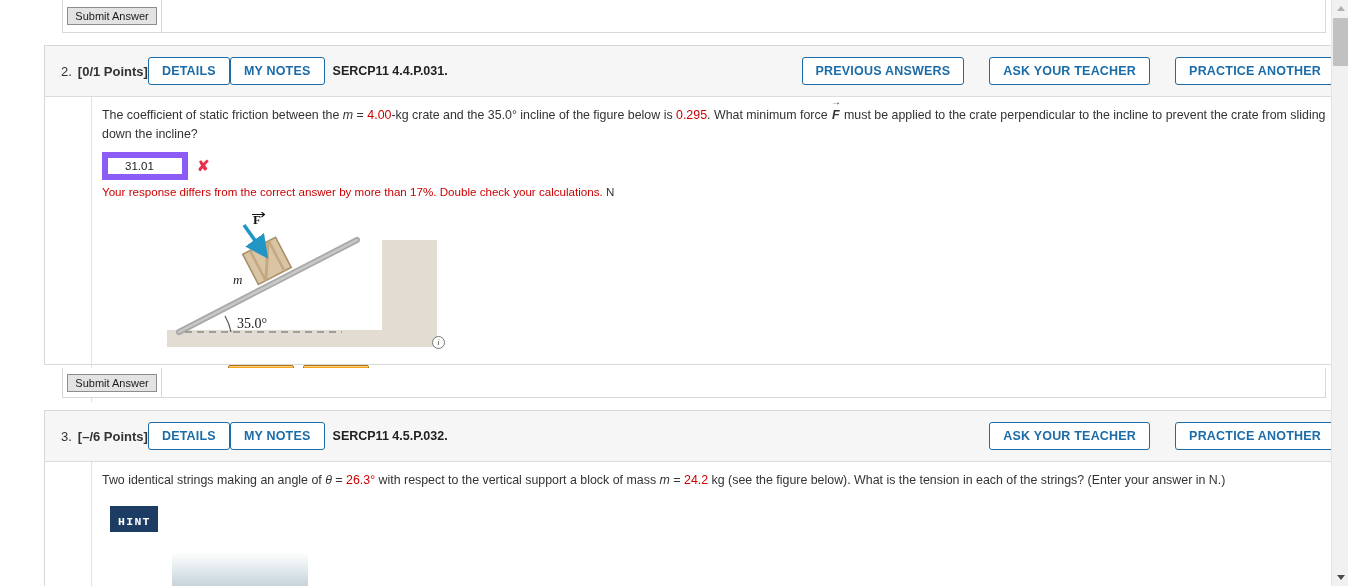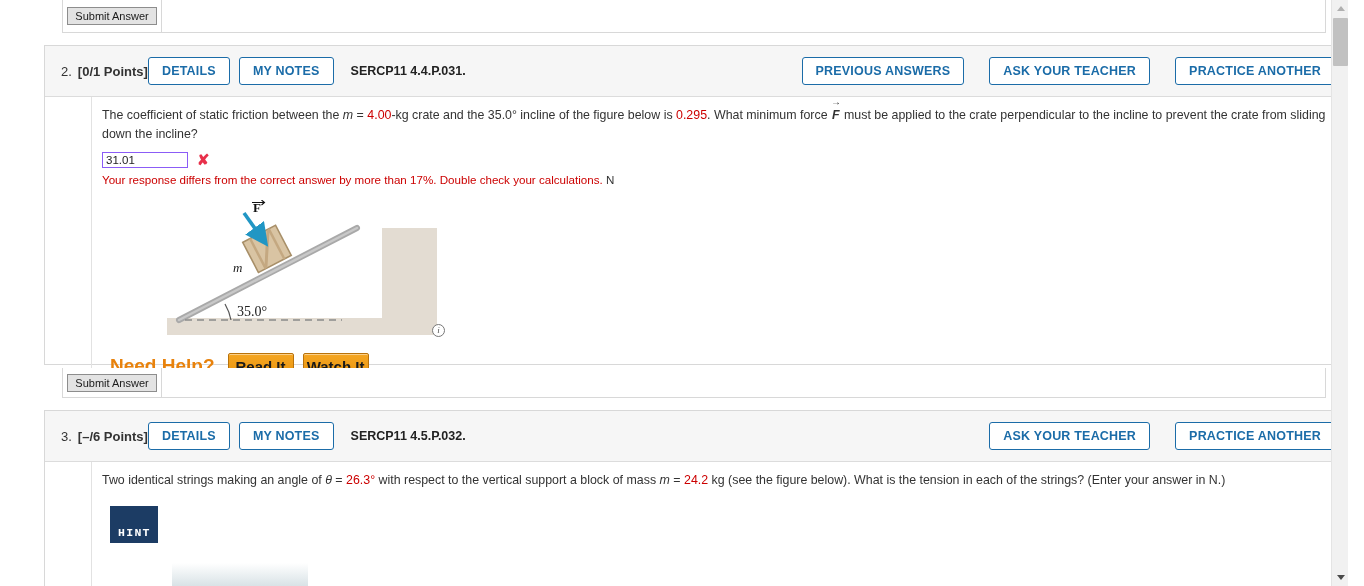--- a/index.html
+++ b/index.html
@@ -48,21 +48,20 @@
   }
   .hdr-btn {
     border: 1px solid #1b6ca8;
     color: #1b6ca8;
     background: #ffffff;
     font-size: 12.5px;
     font-weight: bold;
     letter-spacing: .2px;
     padding: 7px 13px;
     border-radius: 3px;
-    margin-right: 9px;
     cursor: pointer;
     line-height: 1;
     white-space: nowrap;
     font-family: "Liberation Sans", sans-serif;
   }
   .q-code {
     font-size: 12.5px;
     font-weight: bold;
     color: #222;
     margin-left: 8px;
@@ -116,25 +115,25 @@
   }
 
   
   .ans-row {
     display: flex;
     align-items: center;
     margin-top: 7px;
   }
   .ans-input {
     width: 86px;
-    height: 16px;
-    border: 1px solid #8b5cf6;
+    height: 28px;
+    border: 6px solid #8b5cf6;
     font-size: 11.5px;
     font-family: "Liberation Sans", sans-serif;
-    padding: 1px 3px;
+    padding: 1px 17px;
     color: #222;
     background: #fff;
   }
   .x-mark {
     color: #e8304a;
     font-size: 15px;
     font-weight: bold;
     margin-left: 9px;
     line-height: 1;
   }
@@ -249,21 +248,21 @@
 
   
   .hint-badge {
     display: inline-block;
     background: #1c3c64;
     color: #ffffff;
     font-family: "Liberation Mono", monospace;
     font-size: 11.5px;
     font-weight: bold;
     letter-spacing: 1.3px;
-    padding: 20px 7px 4px 8px;
+    padding: 9px 7px 4px 8px;
     margin: 16px 0 0 8px;
     cursor: pointer;
   }
 
   
   .fig-strings {
     margin: 18px 0 0 68px;
     width: 200px;
     height: 60px;
     position: relative;

